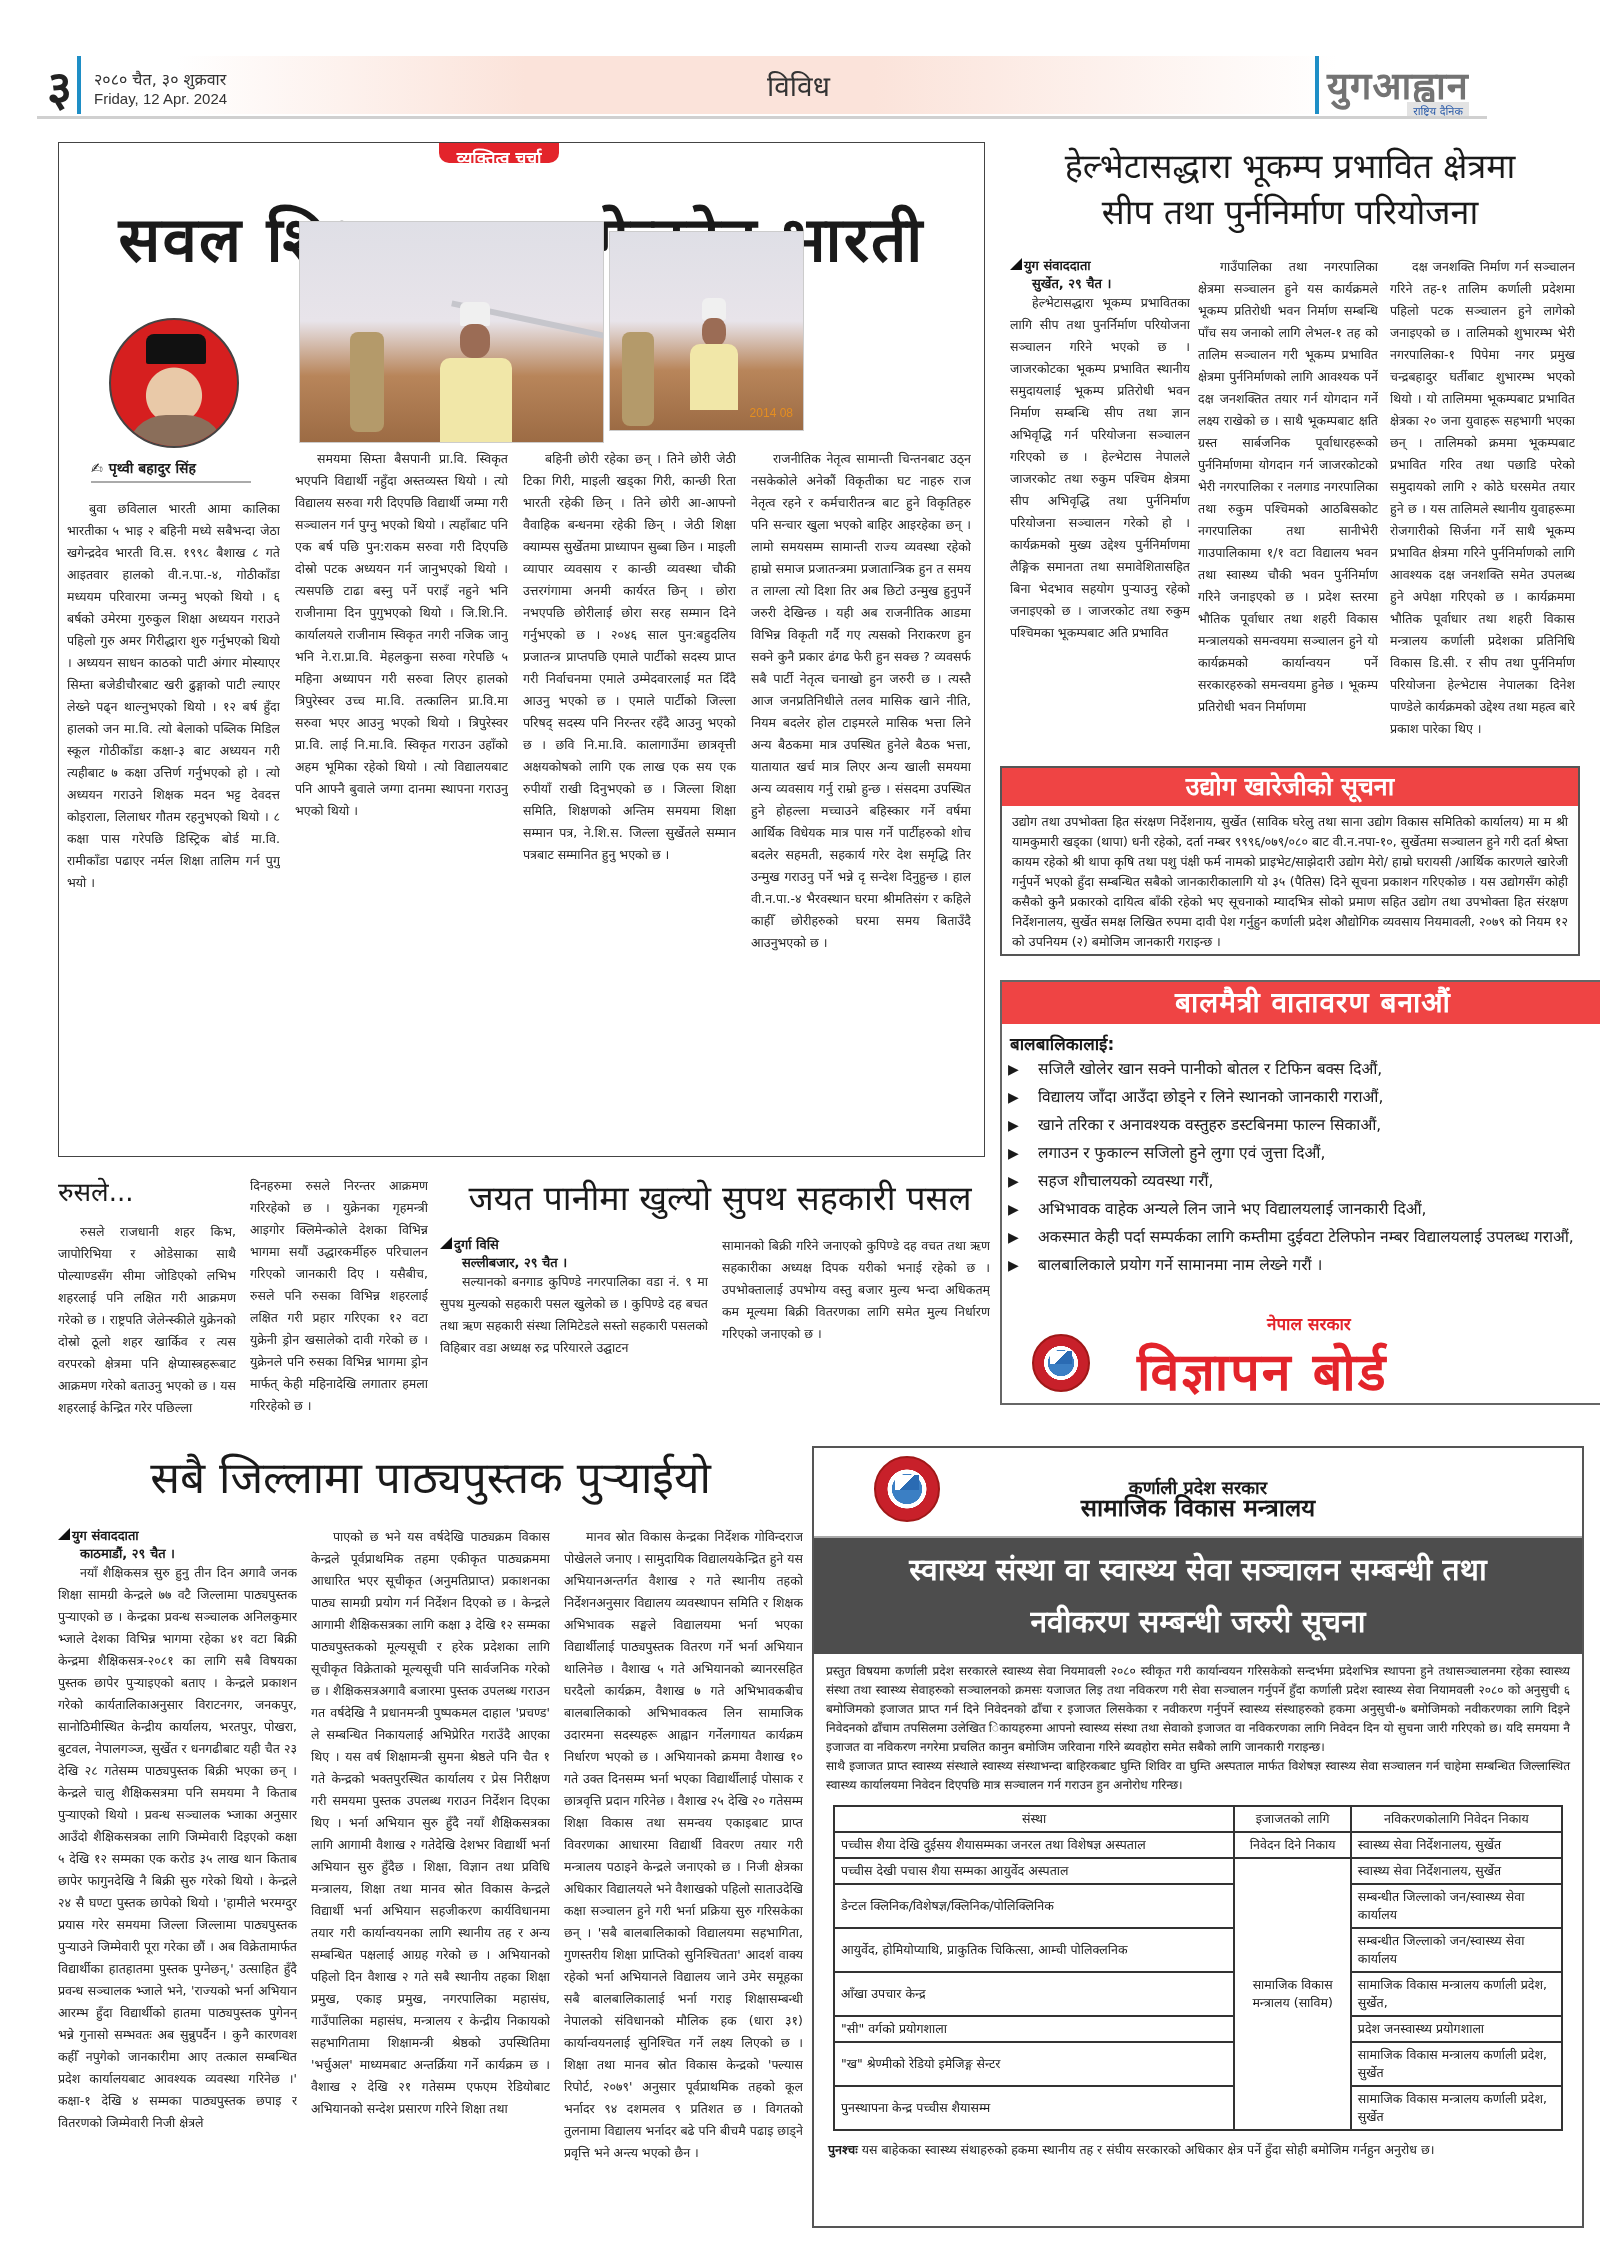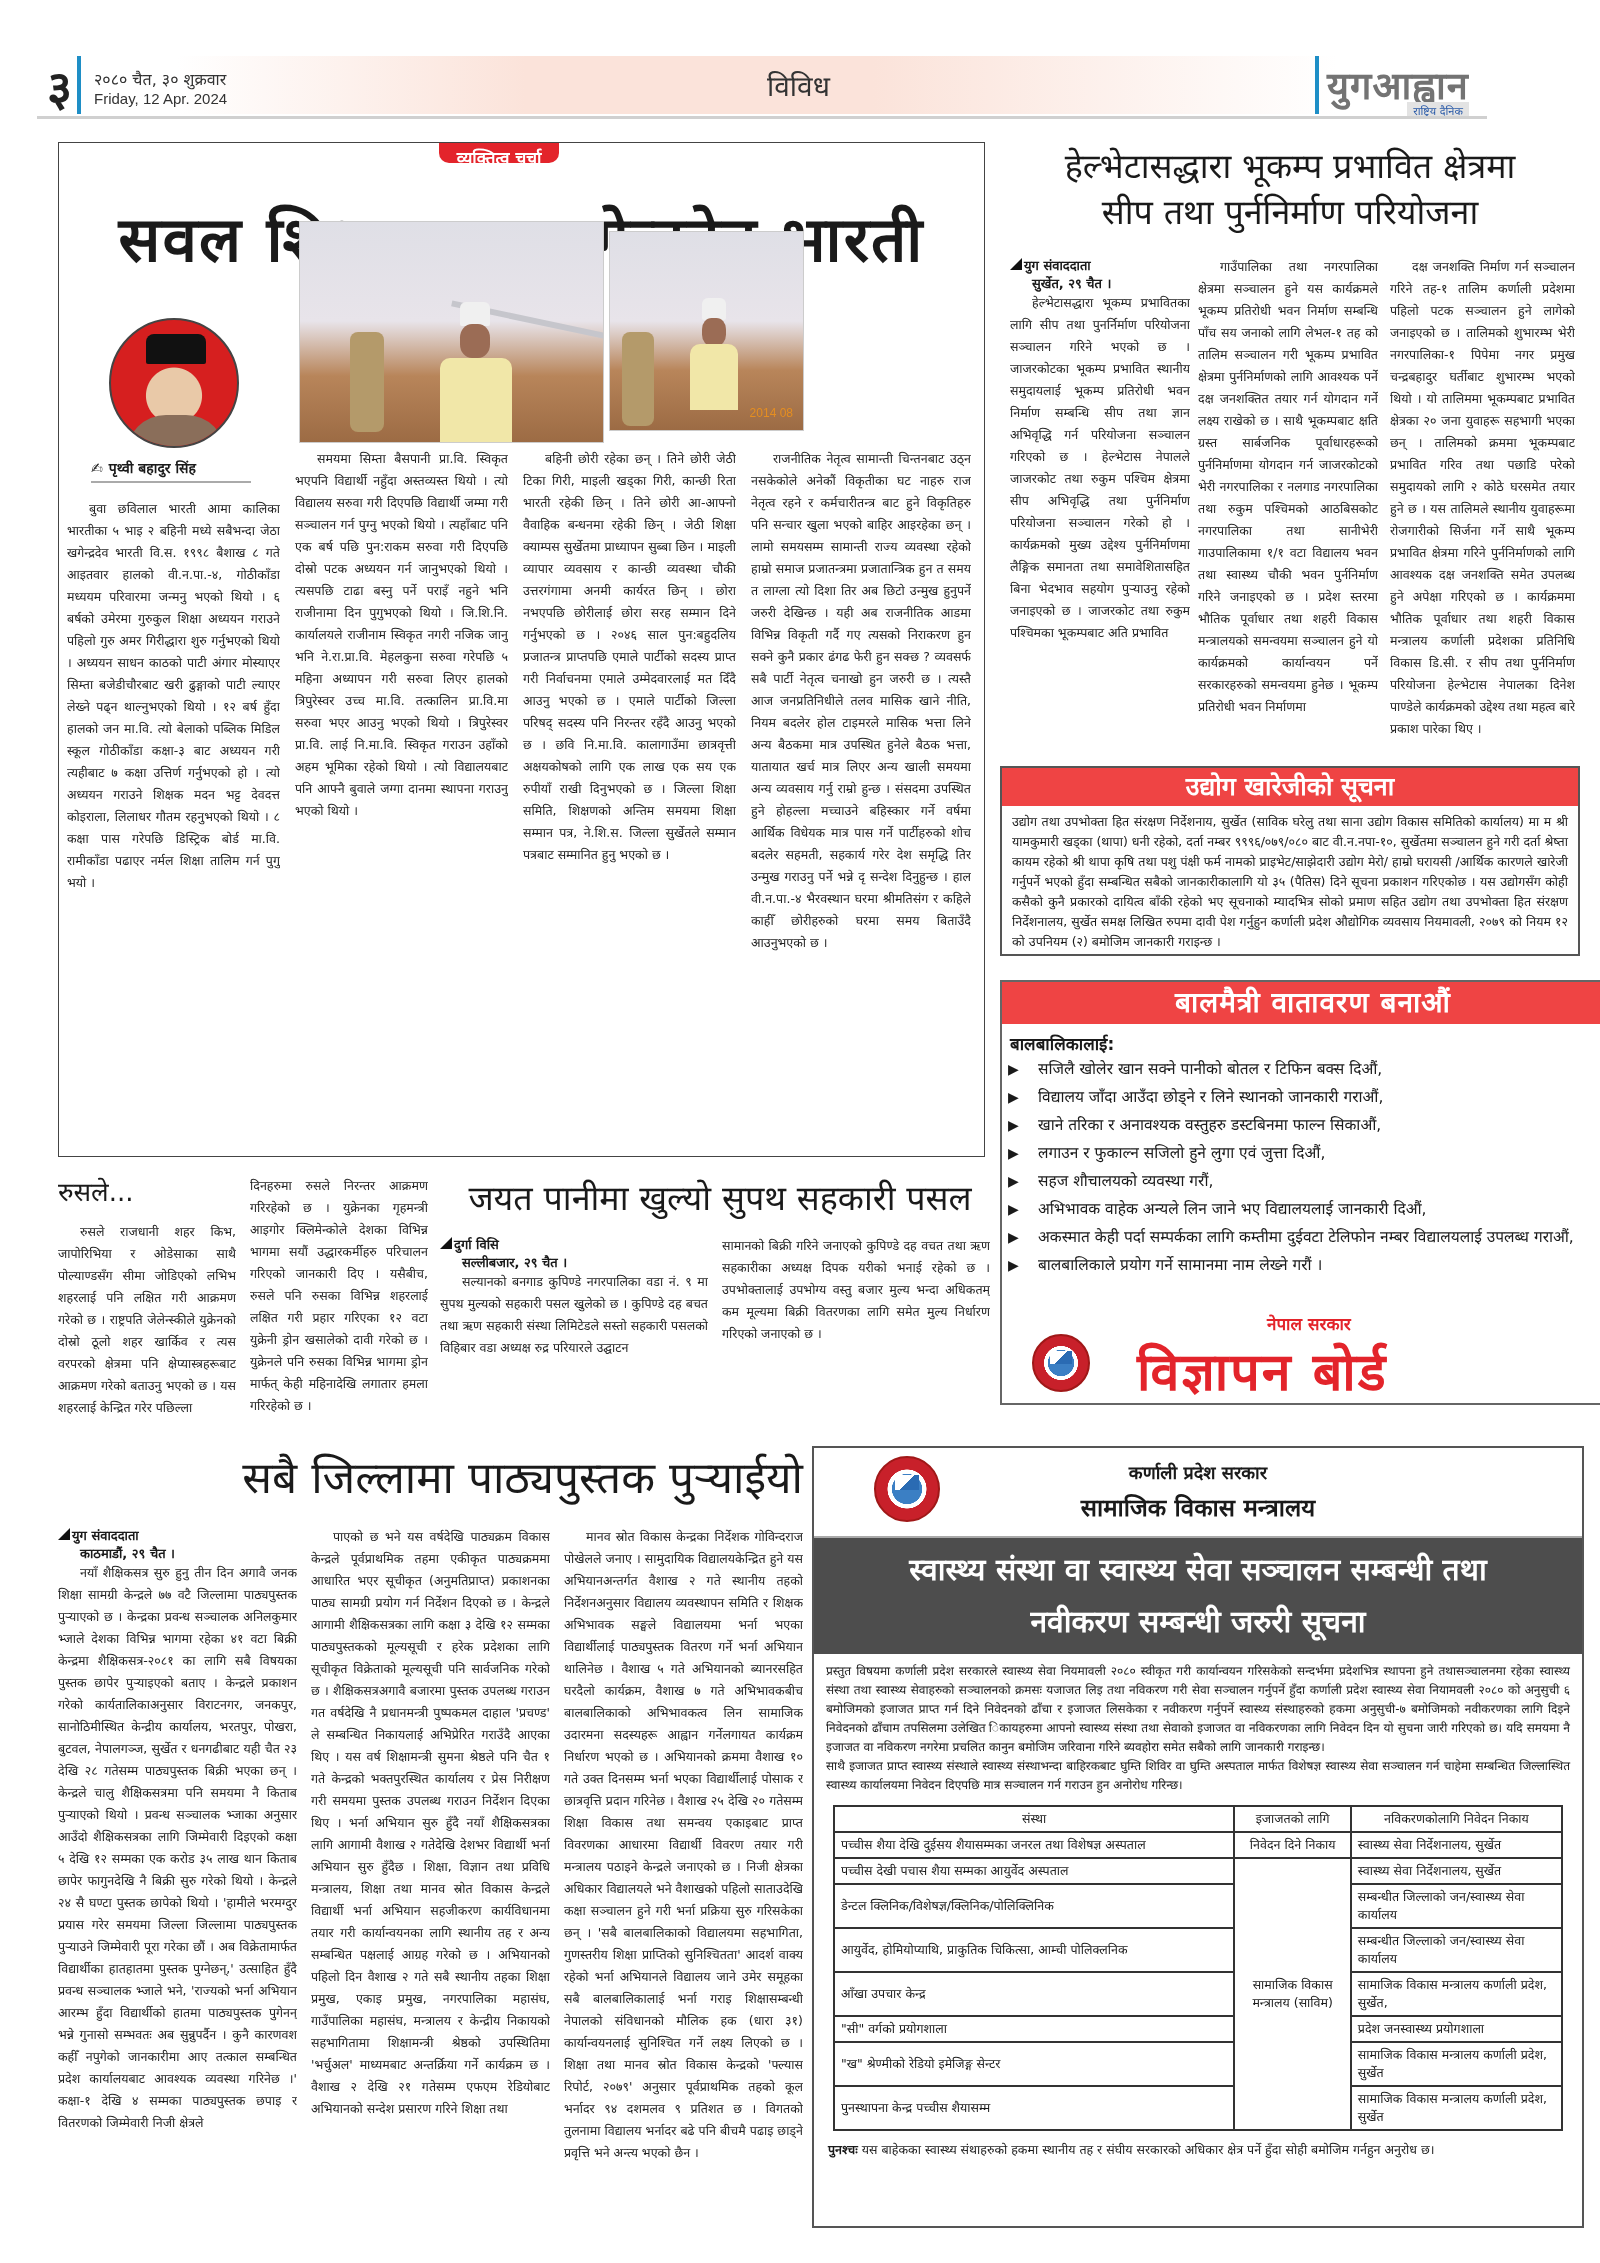--- a/index.html
+++ b/index.html
@@ -74,26 +74,26 @@
   .russia-title { font-size: 26px; line-height: 34px; margin-bottom: 12px; }
   .cols { display: flex; gap: 14px; }
   .cols > div { flex: 1; }
 
   
   #art-sahakari { left: 440px; top: 1175px; width: 550px; height: 265px; border: none; }
   #art-sahakari .headline-big { position: relative; font-size: 34px; font-weight: normal; text-align: center; margin-left: 5px; line-height: 46px; }
 
   
   #art-books { left: 58px; top: 1448px; width: 745px; height: 790px; border: none; }
-  #art-books .headline-big { position: relative; font-size: 44px; font-weight: normal; line-height: 60px; margin-bottom: 18px; text-align: right; }
+  #art-books .headline-big { position: relative; font-size: 44px; font-weight: normal; line-height: 60px; margin-bottom: 18px; }
 
   
   #karnali { left: 812px; top: 1446px; width: 772px; height: 782px; border: 2px solid #555; }
   .k-top { position: relative; height: 90px; border-bottom: 2px solid #aaa; }
-  .k-prov { position: absolute; left: 0; width: 100%; top: 12px; text-align: center; font-size: 18px; font-weight: bold; }
+  .k-prov { position: absolute; left: 0; width: 100%; top: 27px; text-align: center; font-size: 18px; font-weight: bold; }
   .k-min { position: absolute; left: 0; width: 100%; top: 42px; text-align: center; font-size: 24px; font-weight: bold; }
   .k-head { background: #4d4d4d; color: #fff; text-align: center; font-size: 30px; line-height: 52px; padding: 6px 10px; font-weight: bold; }
   .k-body { padding: 8px 12px 0 12px; font-size: 12px; line-height: 19px; text-align: justify; }
   .k-table { width: 730px; margin: 10px auto 0 auto; border-collapse: collapse; font-size: 12.5px; }
   .k-table th, .k-table td { border: 2px solid #333; padding: 3px 6px; line-height: 18px; }
   .k-table th { font-weight: normal; text-align: center; }
   .k-table td.center { text-align: center; }
   .k-ps { padding: 10px 14px; font-size: 12.5px; }
   .k-ps b { font-weight: bold; }
 </style>

